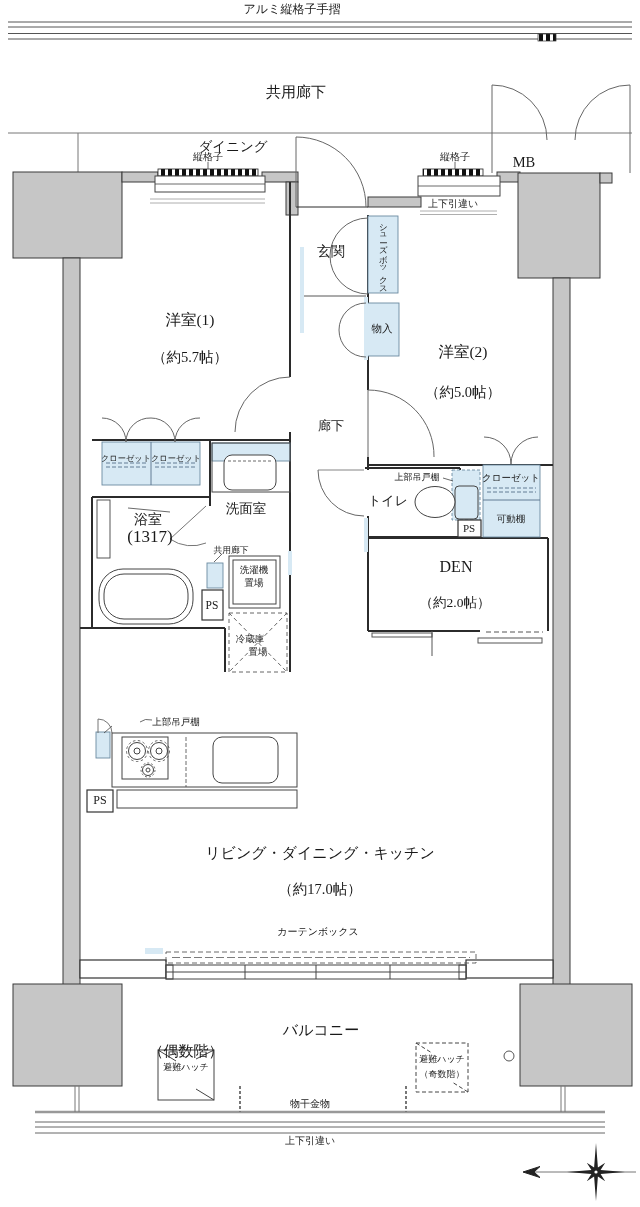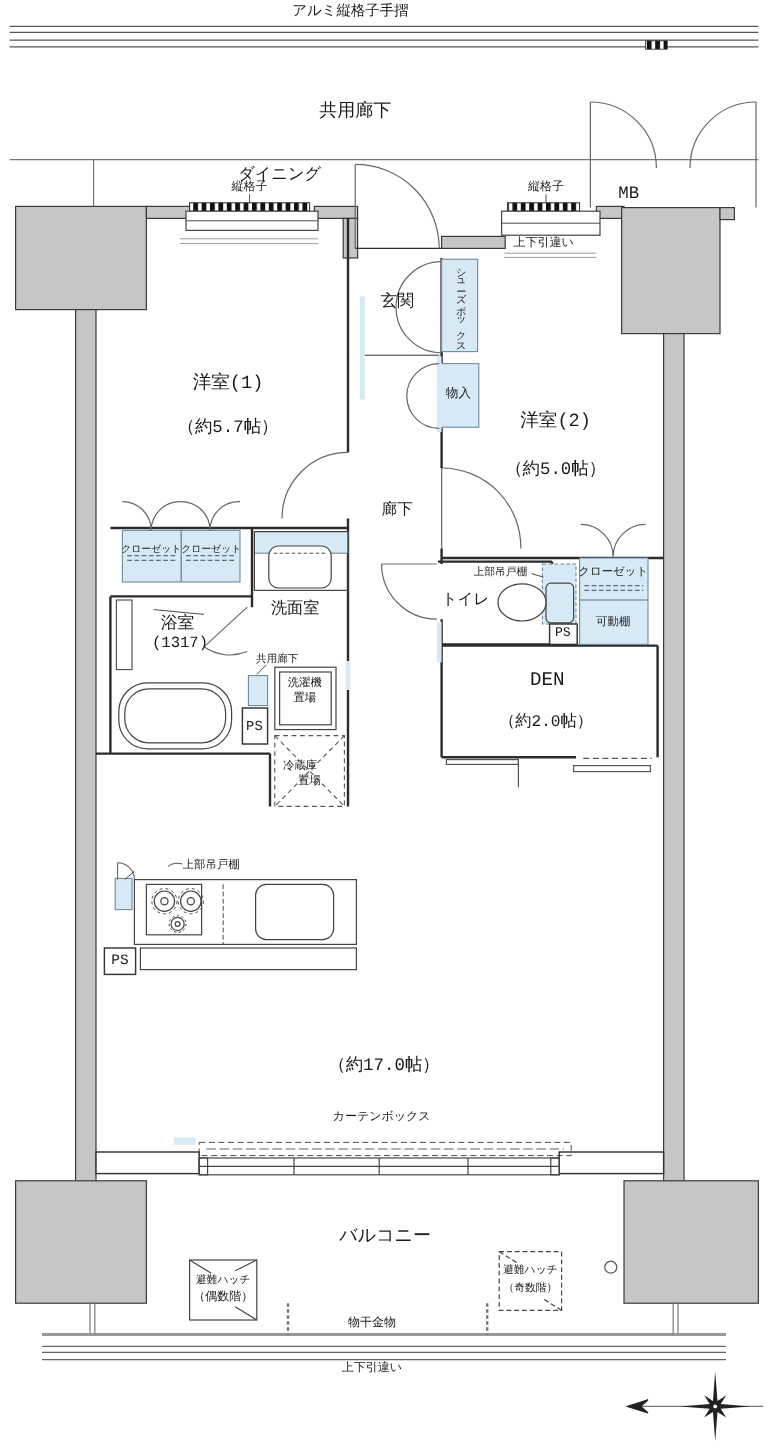--- a/index.html
+++ b/index.html
@@ -1,21 +1,21 @@
 <!DOCTYPE html>
 <html><head>
 <meta charset="utf-8">
 <style>
   html,body{margin:0;padding:0;background:#fff;}
   #plan{position:relative;width:640px;height:1207px;background:#fff;overflow:hidden;
         font-family:"Liberation Sans",sans-serif;color:#1a1a1a;}
   #plan svg{position:absolute;left:0;top:0;}
   .lbl{position:absolute;transform:translate(-50%,-50%);white-space:nowrap;
        color:#191919;line-height:1.15;text-align:right;
-       font-family:Liberation Mono, monospace;}
+       font-family:Liberation Serif, serif;}
   .v{writing-mode:vertical-rl;transform:translate(-50%,-50%);}
 </style>
 </head>
 <body>
 
 <div id="plan">
 
 <svg width="640" height="1207" viewBox="0 0 640 1207">
   <defs>
     <pattern id="latt" width="7" height="8" patternUnits="userSpaceOnUse">
@@ -263,43 +263,44 @@
 
 <div class="lbl" style="left:190px;top:320px;font-size:15.5px">洋室(1)</div>
 <div class="lbl" style="left:190px;top:357px;font-size:14.5px">（約5.7帖）</div>
 <div class="lbl" style="left:463px;top:352px;font-size:15.5px">洋室(2)</div>
 <div class="lbl" style="left:463px;top:392px;font-size:14.5px">（約5.0帖）</div>
 
 <div class="lbl" style="left:126px;top:459px;font-size:8.2px">クローゼット</div>
 <div class="lbl" style="left:176px;top:459px;font-size:8.2px">クローゼット</div>
 <div class="lbl" style="left:246px;top:509px;font-size:13.5px">洗面室</div>
 <div class="lbl" style="left:148px;top:520px;font-size:14px">浴室</div>
-<div class="lbl" style="left:150px;top:537px;font-size:13px">(1317)</div>
+<div class="lbl" style="left:150px;top:537px;font-size:17px">(1317)</div>
 <div class="lbl" style="left:231px;top:550px;font-size:8.8px">共用廊下</div>
 <div class="lbl" style="left:254px;top:570px;font-size:9.5px">洗濯機</div>
 <div class="lbl" style="left:254px;top:583px;font-size:9.5px">置場</div>
 <div class="lbl" style="left:212px;top:606px;font-size:11.5px">PS</div>
 
 <div class="lbl" style="left:388px;top:501px;font-size:13px">トイレ</div>
 <div class="lbl" style="left:417px;top:477px;font-size:9px">上部吊戸棚</div>
 <div class="lbl" style="left:469px;top:528px;font-size:11px">PS</div>
 <div class="lbl" style="left:511px;top:478px;font-size:9.5px">クローゼット</div>
 <div class="lbl" style="left:511px;top:519px;font-size:9.5px">可動棚</div>
 
 <div class="lbl" style="left:456px;top:567px;font-size:16px">DEN</div>
 <div class="lbl" style="left:455px;top:603px;font-size:13.5px">（約2.0帖）</div>
 <div class="lbl" style="left:250px;top:639px;font-size:9.5px">冷蔵庫</div>
 <div class="lbl" style="left:258px;top:652px;font-size:9.5px">置場</div>
 
 <div class="lbl" style="left:176px;top:722px;font-size:9.5px">上部吊戸棚</div>
 <div class="lbl" style="left:100px;top:801px;font-size:12px">PS</div>
+<div class="lbl" style="left:320px;top:854px;font-size:15px">リビング・ダイニング・キッチン</div>
 <div class="lbl" style="left:320px;top:889px;font-size:14.5px">（約17.0帖）</div>
 <div class="lbl" style="left:318px;top:932px;font-size:10px">カーテンボックス</div>
 
 <div class="lbl" style="left:321px;top:1031px;font-size:15px">バルコニー</div>
 <div class="lbl" style="left:186px;top:1067px;font-size:9px">避難ハッチ</div>
-<div class="lbl" style="left:186px;top:1082px;font-size:10px">（偶数階）</div>
+<div class="lbl" style="left:186px;top:1052px;font-size:15px">（偶数階）</div>
 <div class="lbl" style="left:442px;top:1059px;font-size:9px">避難ハッチ</div>
 <div class="lbl" style="left:442px;top:1074px;font-size:9px">（奇数階）</div>
 <div class="lbl" style="left:310px;top:1104px;font-size:10px">物干金物</div>
 <div class="lbl" style="left:310px;top:1141px;font-size:10px">上下引違い</div>
 
 </div>
 
 </body></html>

